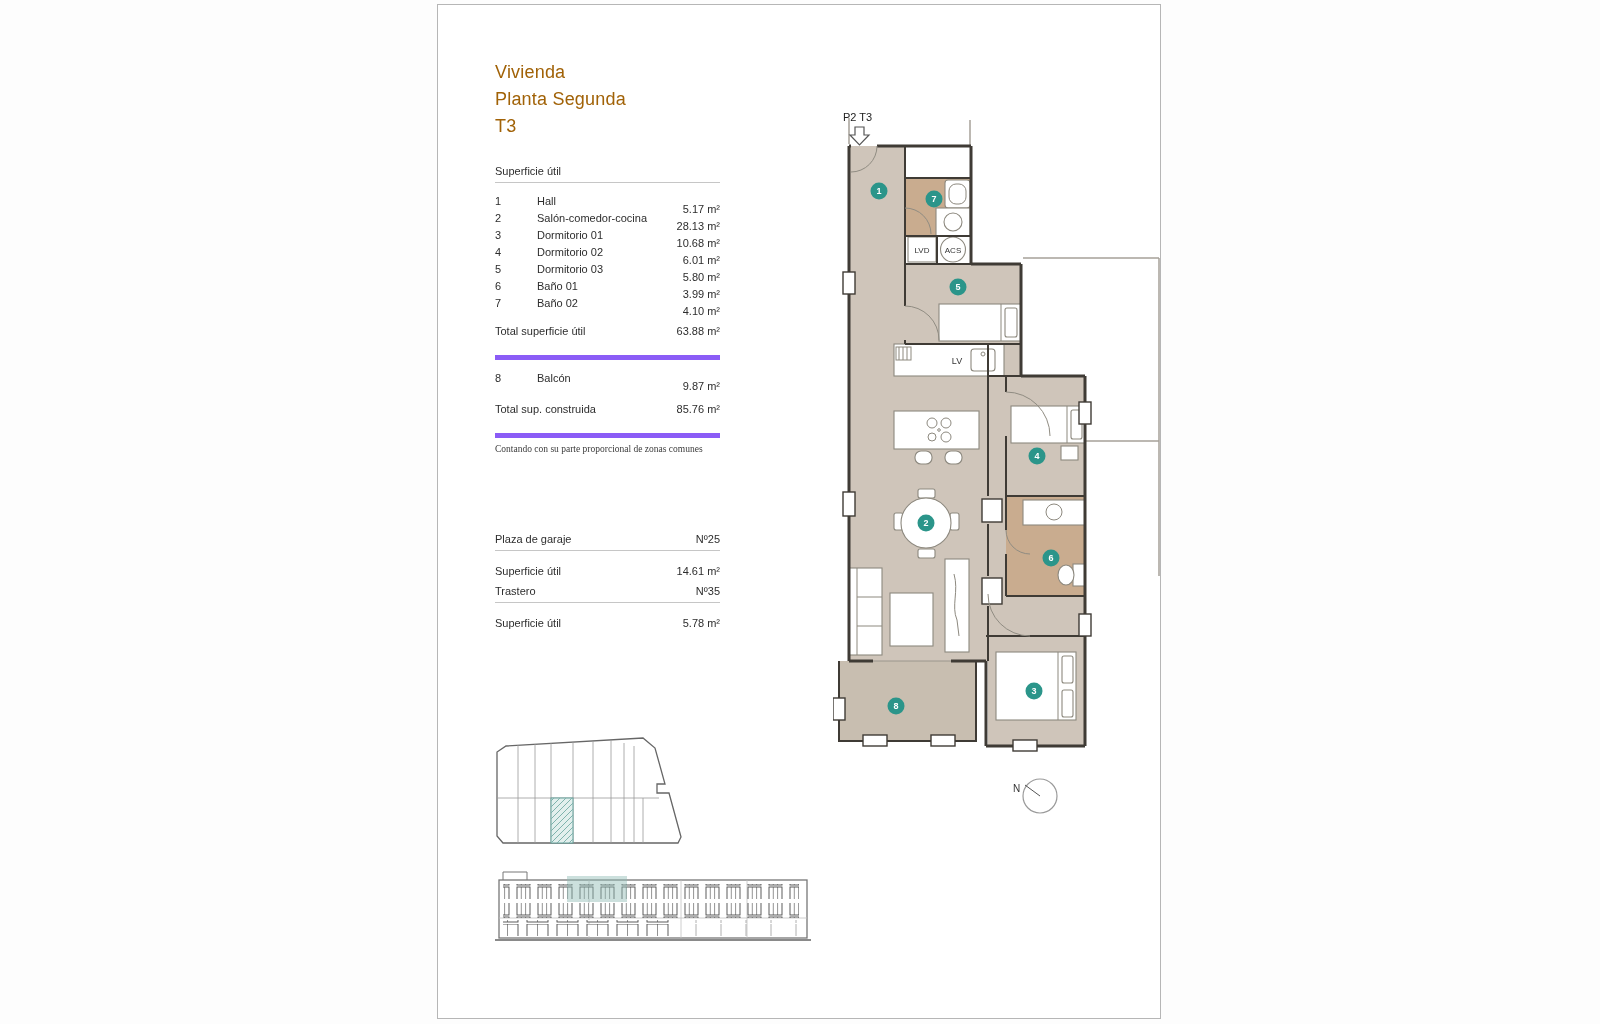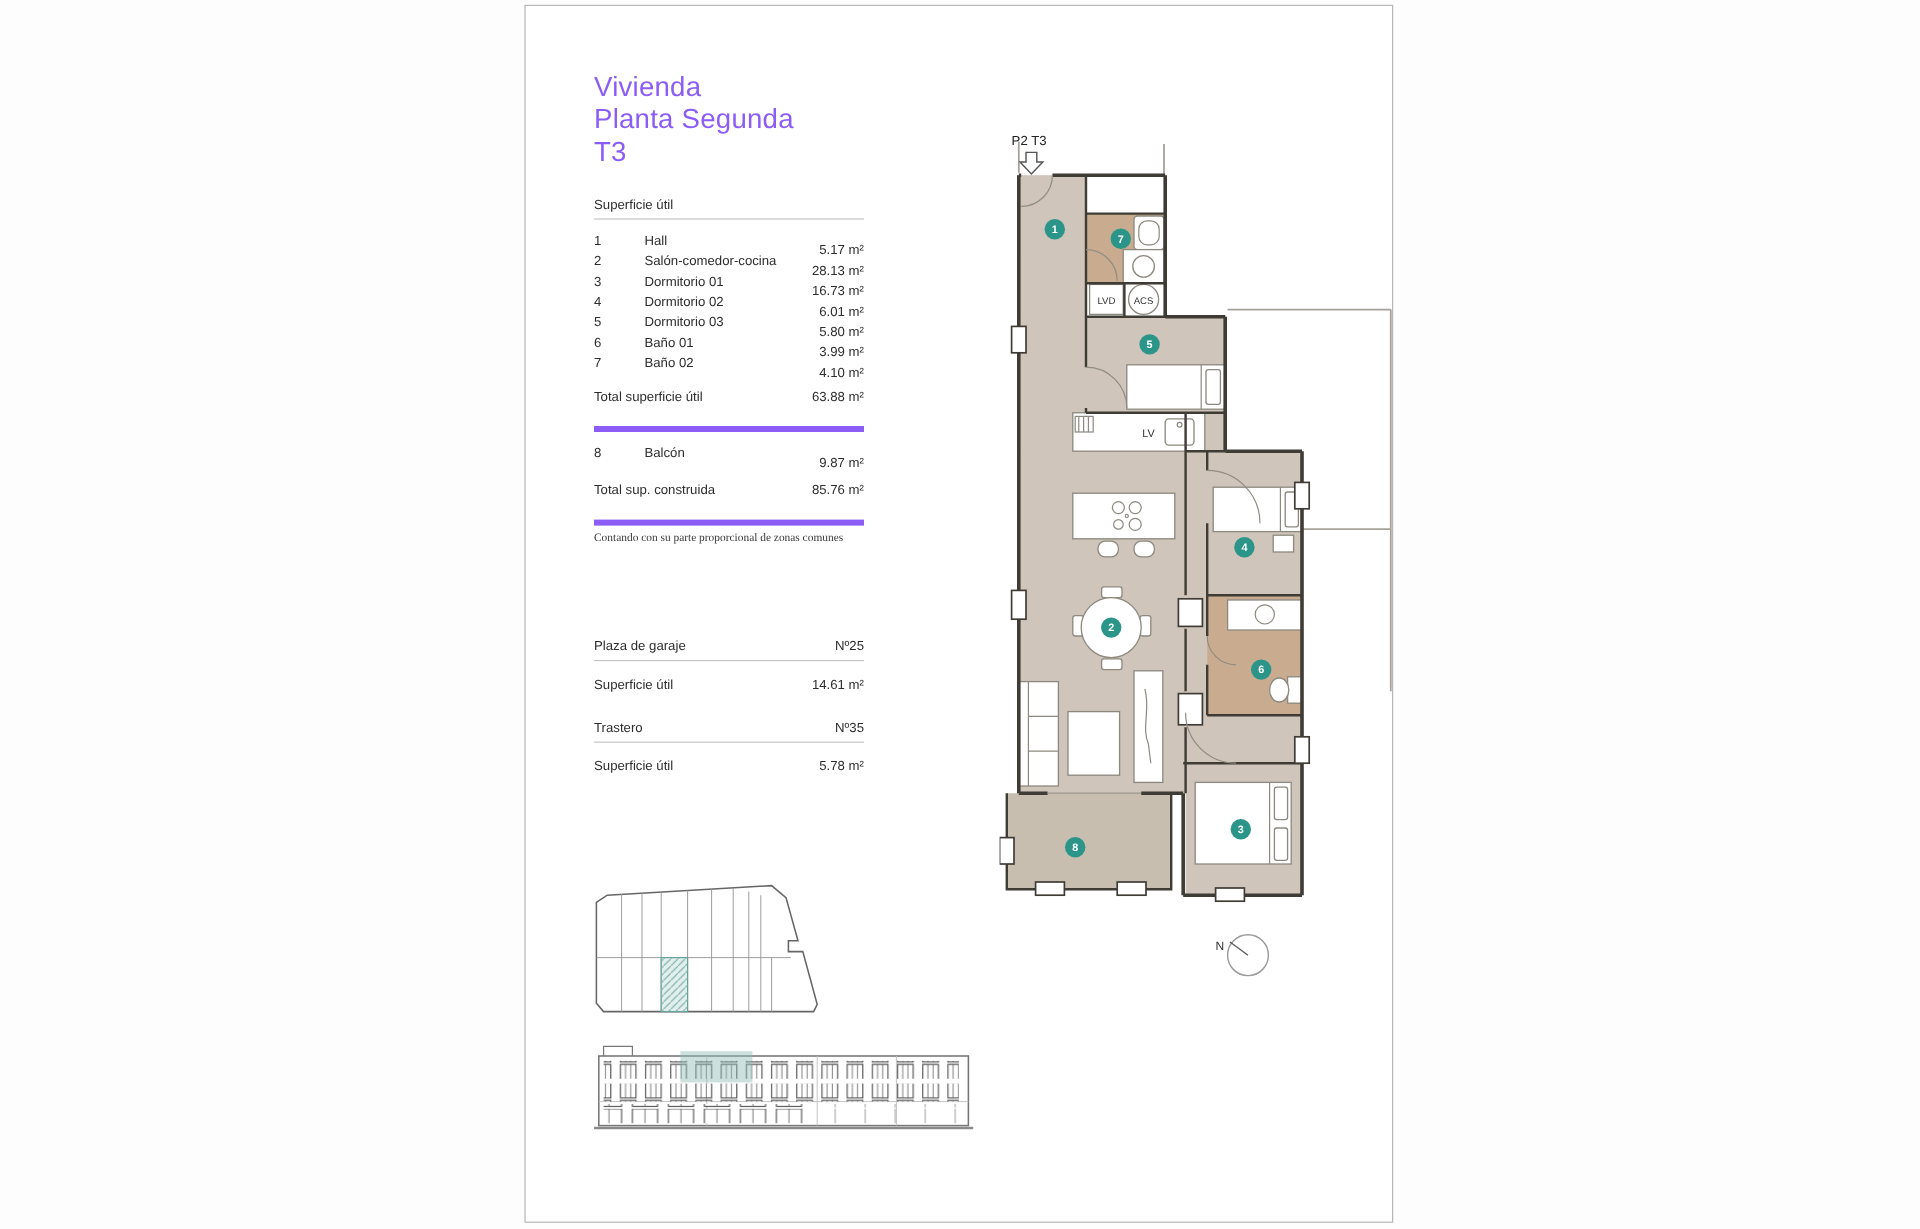--- a/index.html
+++ b/index.html
@@ -1,33 +1,33 @@
 <!DOCTYPE html>
 <html><head>
 <meta charset="utf-8">
 <style>
   html,body{margin:0;padding:0;background:#fdfdfd;font-family:"Liberation Sans",sans-serif;color:#222;}
   .stage{position:relative;width:1600px;height:1024px;background:#fdfdfd;overflow:hidden;}
   .sheet{position:absolute;left:437px;top:4px;width:724px;height:1015px;background:#fff;border:1px solid #b6b6b6;box-sizing:border-box;}
   .abs{position:absolute;}
-  .title{left:57px;top:54px;font-size:23px;line-height:27px;font-weight:500;color:#8b5cf6;letter-spacing:.2px;}
+  .title{left:57px;top:54px;font-size:18px;line-height:27px;font-weight:500;color:#a16207;letter-spacing:.2px;}
   .tbl{left:57px;top:160px;width:225px;font-size:11px;color:#2d2d2d;}
   .hdr{padding-bottom:5px;border-bottom:1px solid #c6c6c6;margin-bottom:9px;}
   .row{display:flex;height:17px;align-items:center;}
   .row .n{width:18px;}
   .row .l{flex:1;padding-left:24px;}
   .row .v{text-align:right;white-space:nowrap;margin-top:16px;}
   .total{display:flex;justify-content:space-between;margin-top:14px;padding-bottom:18px;border-bottom:5px solid #8b5cf6;}
   .balc{margin-top:9px;}
   .mt{margin-top:17px;}
   .note{margin-top:6px;font-size:9.5px;color:#3a3a3a;font-family:Liberation Serif, serif;}
   .garage{left:57px;top:528px;width:225px;font-size:11px;color:#2d2d2d;}
   .ghdr{display:flex;justify-content:space-between;padding-bottom:5px;border-bottom:1px solid #c6c6c6;}
   .grow{display:flex;justify-content:space-between;margin-top:14px;}
-  .mt2{margin-top:24px;}
+  .mt2{margin-top:8px;}
   .plan{left:395px;top:101px;width:330px;height:715px;}
   .site{left:55px;top:722px;width:196px;height:122px;}
   .elev{left:55px;top:851px;width:322px;height:92px;}
   
   svg text{font-family:"Liberation Sans",sans-serif;}
   .floor{fill:#cfc5ba;}
   .floor2{fill:#c8beb0;}
   .wet{fill:#c9ac8f;}
   .wht{fill:#fff;}
   .wall3{stroke:#3f3b35;stroke-width:3;fill:none;}
@@ -68,21 +68,21 @@
     <span class="v">5.17 m²</span>
   </div>
           <div class="row">
     <span class="n">2</span>
     <span class="l">Salón-comedor-cocina</span>
     <span class="v">28.13 m²</span>
   </div>
           <div class="row">
     <span class="n">3</span>
     <span class="l">Dormitorio 01</span>
-    <span class="v">16.73 m²</span>
+    <span class="v">10.68 m²</span>
   </div>
           <div class="row">
     <span class="n">4</span>
     <span class="l">Dormitorio 02</span>
     <span class="v">6.01 m²</span>
   </div>
           <div class="row">
     <span class="n">5</span>
     <span class="l">Dormitorio 03</span>
     <span class="v">5.80 m²</span>

